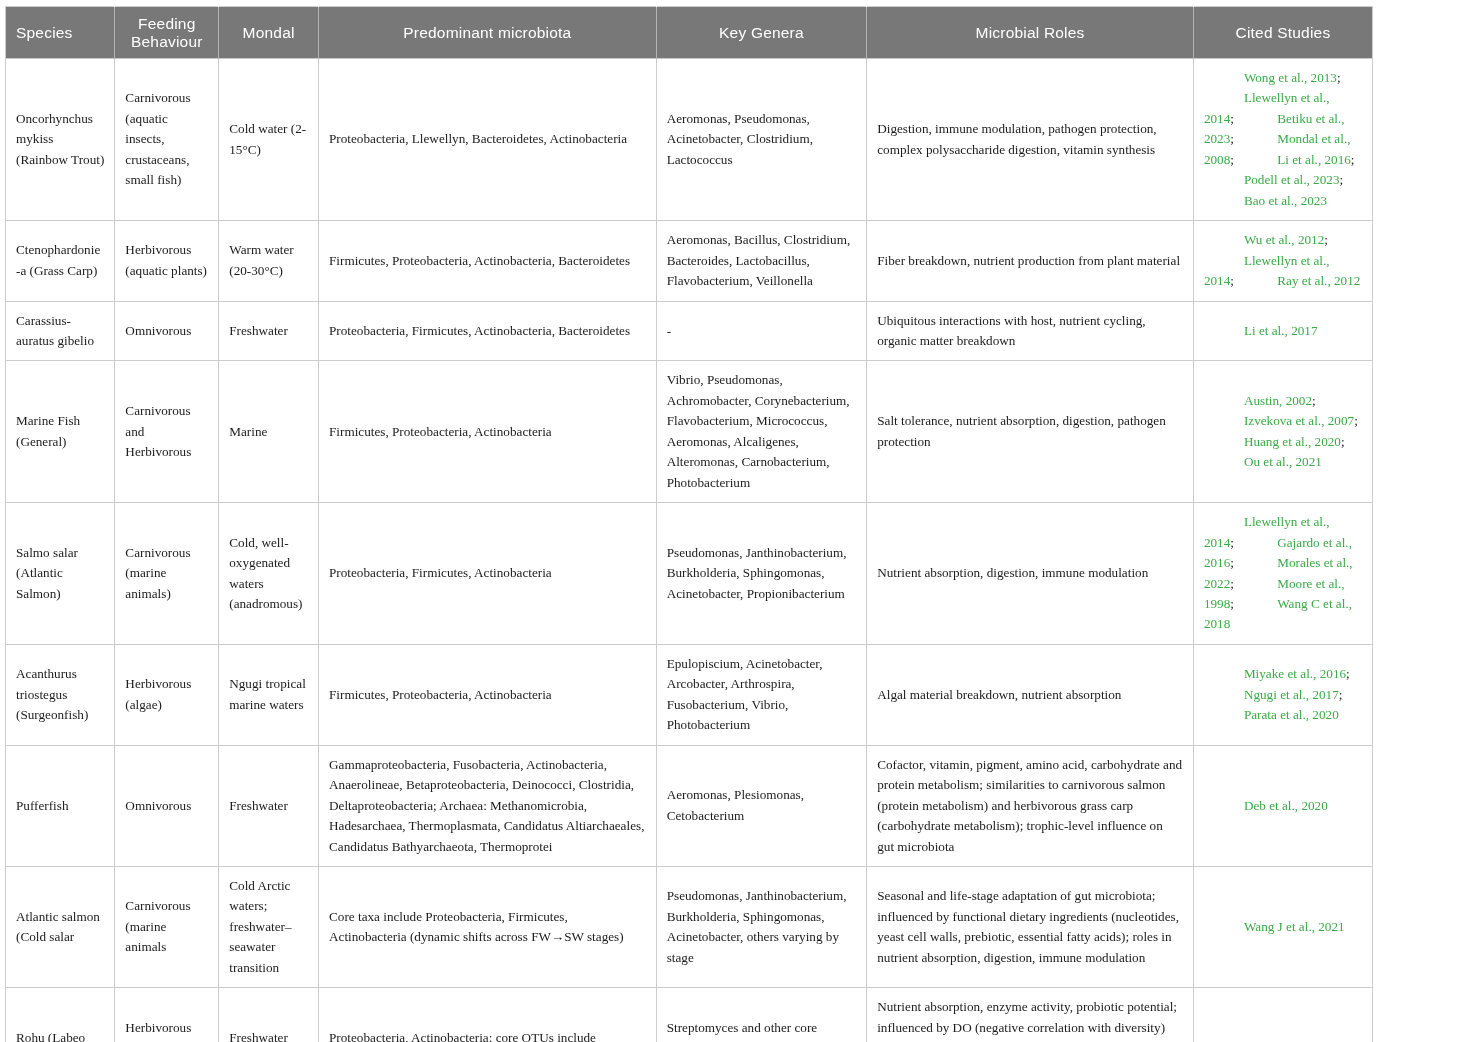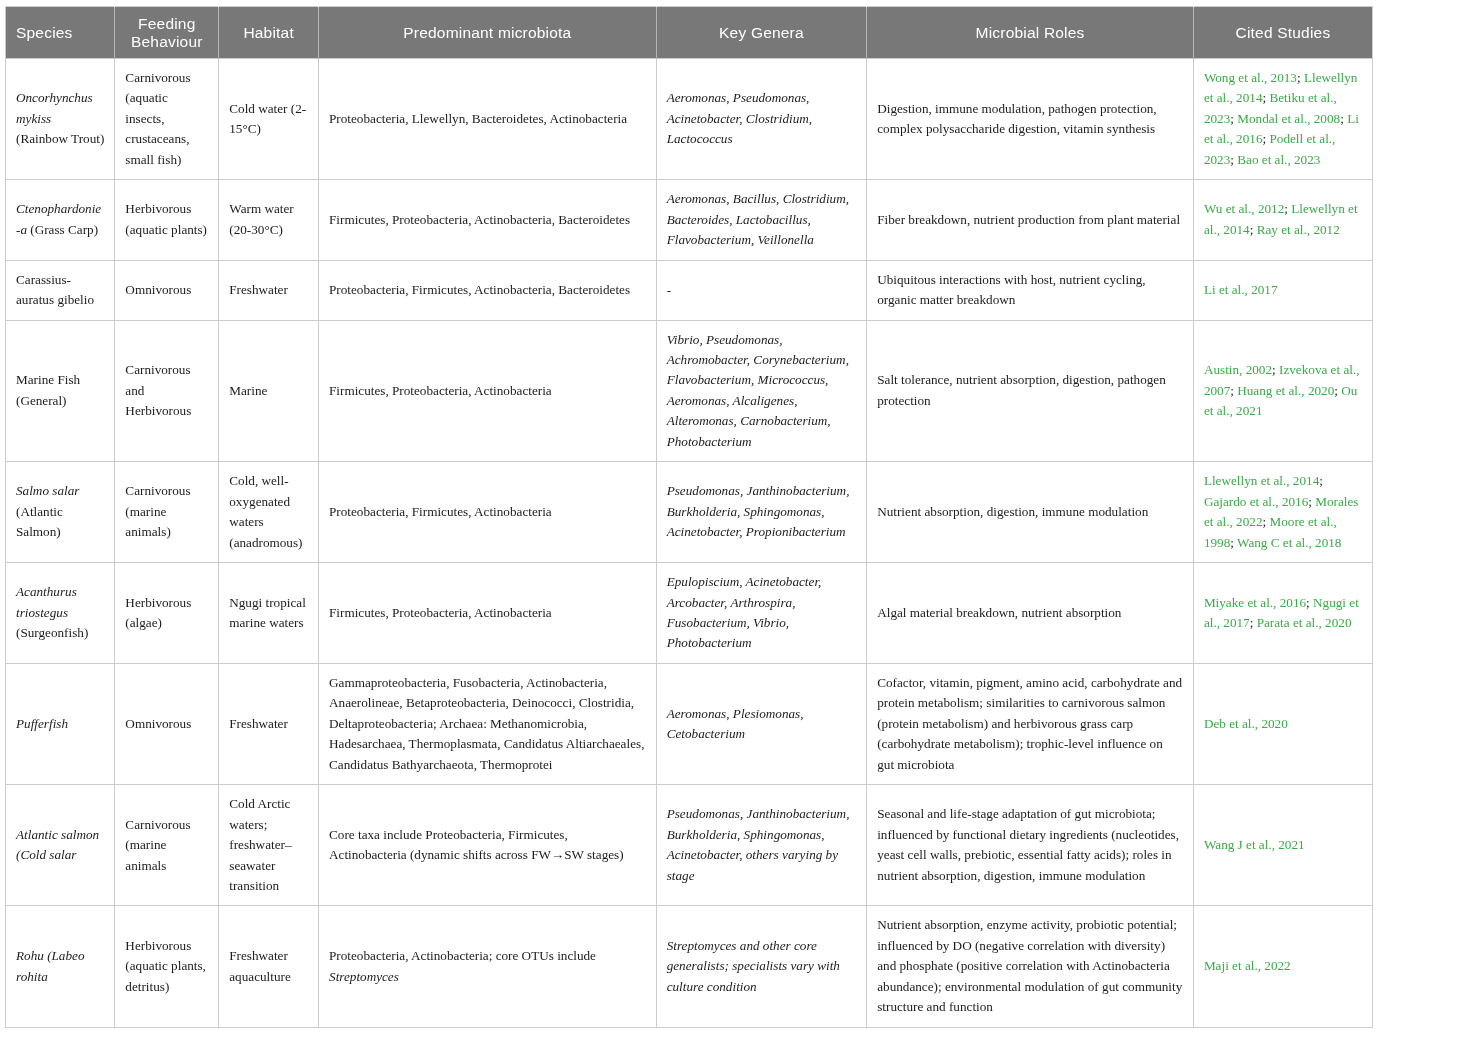--- a/index.html
+++ b/index.html
@@ -33,45 +33,46 @@
   thead th.th-left { text-align: left; }
   tbody td {
     border: 1px solid var(--border, #cccccc);
     padding: 9px 10px;
     vertical-align: middle;
     text-align: left;
     font-size: 13.2px;
     line-height: 1.55;
     word-wrap: break-word;
   }
-  .it { font-style: italic; }
+  .it { }
   .cite {
     color: var(--citation, #3aab47);
     cursor: pointer;
+    margin-left: 40px;
   }
 </style>
 </head>
 <body>
 
 <div class="page">
   <table>
     <colgroup>
       <col style="width:8.0%">
       <col style="width:7.6%">
       <col style="width:7.3%">
       <col style="width:24.7%">
       <col style="width:15.4%">
       <col style="width:23.9%">
       <col style="width:13.1%">
     </colgroup>
     <thead>
       <tr>
         <th class="th-left">Species</th>
         <th>Feeding Behaviour</th>
-        <th>Habitat</th>
+        <th>Mondal</th>
         <th>Predominant microbiota</th>
         <th>Key Genera</th>
         <th>Microbial Roles</th>
         <th>Cited Studies</th>
       </tr>
     </thead>
     <tbody>
         <tr>
           <td><span class="it">Oncorhynchus mykiss</span> <span>(Rainbow Trout)</span></td>
           <td>Carnivorous (aquatic insects, crustaceans, small fish)</td>

